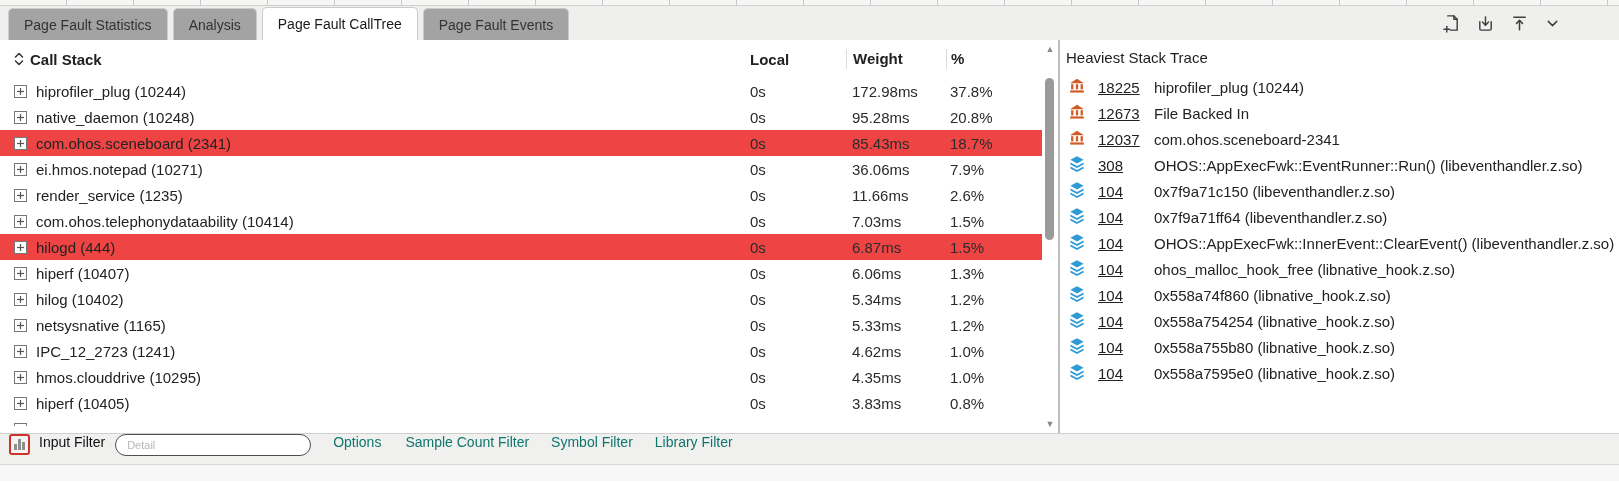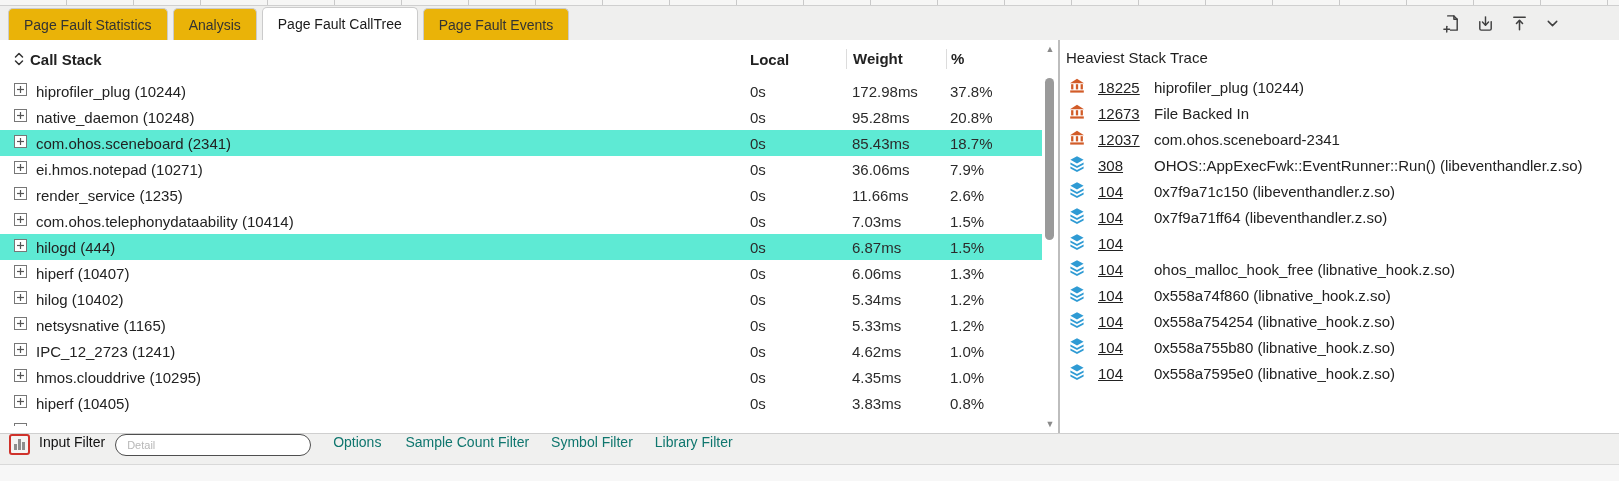--- a/index.html
+++ b/index.html
@@ -6,41 +6,41 @@
   html,body { width:1619px; height:482px; overflow:hidden; background:#fff;
     font-family:"Liberation Sans","DejaVu Sans",sans-serif; color:#222; }
 
   
   .ruler { height:6px; background:#f6f6f5; border-bottom:1px solid #cfcfcf;
     background-image:repeating-linear-gradient(90deg, transparent 0 66px, #c9c9c9 66px 67px); }
 
   
   .tabbar { height:34px; background:#efefee; display:flex; align-items:flex-end; position:relative; }
   .tabs { display:flex; align-items:flex-end; padding-left:8px; gap:5px; height:100%; }
-  .tab { background:#eab308; border:1px solid #cbcbcb; border-bottom:none;
+  .tab { background:#a3a3a3; border:1px solid #cbcbcb; border-bottom:none;
     border-radius:5px 5px 0 0; height:32px; display:flex; align-items:center;
     padding:0 15px; font-size:14px; color:#333; cursor:default; white-space:nowrap; }
   .tab.active { background:#fff; height:33px; color:#1a1a1a; }
   .toolbar-icons { position:absolute; right:58px; top:8px; display:flex; gap:15px; align-items:center; }
   .toolbar-icons svg { display:block; }
 
   
   .content { display:flex; height:393px; background:#fff; }
 
   
   .table-area { width:1042px; display:flex; flex-direction:column; overflow:hidden; }
   .thead { height:38px; display:flex; align-items:center; font-weight:bold; font-size:15px; }
-  .col-name  { flex:1 1 auto; min-width:0; display:flex; align-items:flex-start; padding-left:14px; overflow:hidden; white-space:nowrap; }
+  .col-name  { flex:1 1 auto; min-width:0; display:flex; align-items:center; padding-left:14px; overflow:hidden; white-space:nowrap; }
   .col-local { width:104px; padding-left:8px; }
   .col-weight{ width:100px; padding-left:6px; }
   .col-pct   { width:96px;  padding-left:4px; }
   .thead .col-weight, .thead .col-pct { border-left:1px solid #dcdcdc; height:20px; line-height:20px; }
   .sort-icon { margin-right:6px; display:inline-flex; }
   .trow { height:26px; display:flex; align-items:center; font-size:15px; }
-  .trow.selected { background:#5eead4; }
+  .trow.selected { background:#ef4444; }
   .expand-box { margin-right:9px; flex:0 0 auto; display:inline-flex; }
   .trow .col-local, .trow .col-weight, .trow .col-pct { color:#2b2b2b; }
   .partial-row { height:10px; overflow:hidden; }
   .partial-row .inner { padding:6px 0 0 14px; }
 
   
   .vscroll { width:16px; display:flex; flex-direction:column; align-items:center; position:relative; }
   .vscroll .arrow { color:#8a8a8a; font-size:9px; line-height:9px; height:18px; display:flex; align-items:center; }
   .vscroll .track { flex:1; width:100%; position:relative; }
   .vscroll .thumb { position:absolute; left:3px; top:20px; width:9px; height:162px;
@@ -449,20 +449,21 @@
 
       <span>
         <svg width="16" height="16" viewBox="0 0 16 16" fill="#2f9bd4">
                 <polygon points="8,0.2 14.6,3.8 8,7.4 1.4,3.8"></polygon>
                 <path d="M1.4,6.4 L8,10 L14.6,6.4 L14.6,8.4 L8,12 L1.4,8.4 Z"></path>
                 <path d="M1.4,10.4 L8,14 L14.6,10.4 L14.6,12.4 L8,16 L1.4,12.4 Z"></path>
               </svg>
       </span>
     </span>
     <span class="cnt">104</span>
+    <span class="nm">OHOS::AppExecFwk::InnerEvent::ClearEvent() (libeventhandler.z.so)</span>
   </div>
         <div class="strow">
     <span class="ic">
 
       <span>
         <svg width="16" height="16" viewBox="0 0 16 16" fill="#2f9bd4">
                 <polygon points="8,0.2 14.6,3.8 8,7.4 1.4,3.8"></polygon>
                 <path d="M1.4,6.4 L8,10 L14.6,6.4 L14.6,8.4 L8,12 L1.4,8.4 Z"></path>
                 <path d="M1.4,10.4 L8,14 L14.6,10.4 L14.6,12.4 L8,16 L1.4,12.4 Z"></path>
               </svg>

